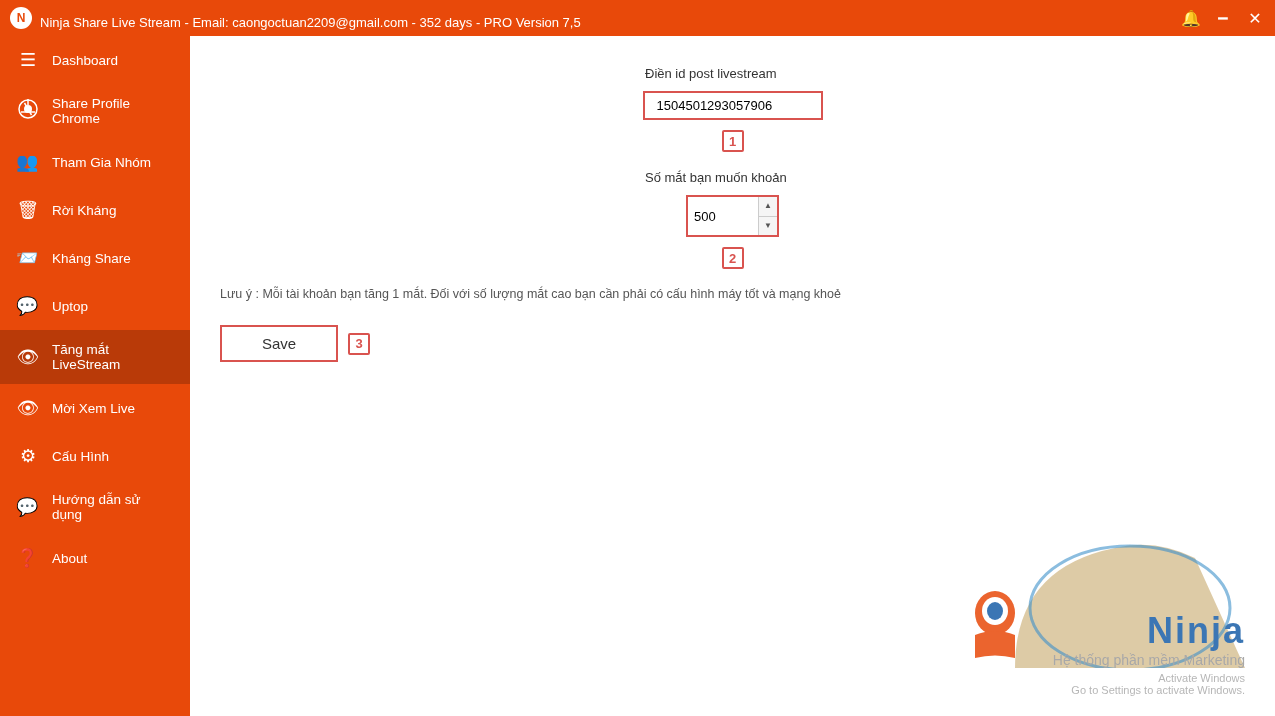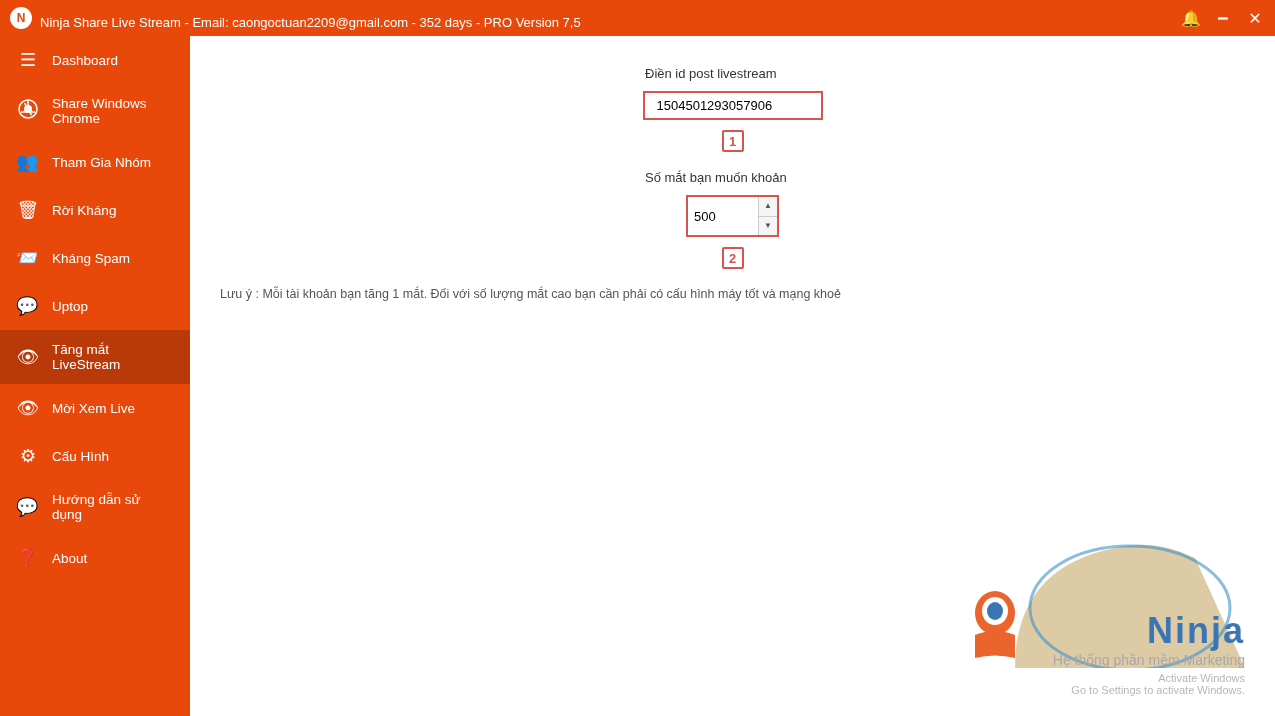--- a/index.html
+++ b/index.html
@@ -188,33 +188,33 @@
     <div class="sidebar-item">
       <span class="s-icon">
         <svg width="20" height="20" viewBox="0 0 20 20" fill="none">
           <circle cx="10" cy="10" r="9" stroke="white" stroke-width="1.5" fill="none"></circle>
           <circle cx="10" cy="10" r="4" fill="white"></circle>
           <line x1="10" y1="6" x2="10" y2="0" stroke="white" stroke-width="1.5"></line>
           <line x1="13.5" y1="16" x2="6.5" y2="4" stroke="white" stroke-width="1.5"></line>
           <line x1="3" y1="13" x2="17" y2="13" stroke="white" stroke-width="1.5"></line>
         </svg>
       </span>
-      <span class="s-label">Share Windows Chrome</span>
+      <span class="s-label">Share Profile Chrome</span>
     </div>
     <div class="sidebar-item">
       <span class="s-icon">👥</span>
       <span class="s-label">Tham Gia Nhóm</span>
     </div>
     <div class="sidebar-item">
       <span class="s-icon">🗑</span>
       <span class="s-label">Rời Kháng</span>
     </div>
     <div class="sidebar-item">
       <span class="s-icon">📨</span>
-      <span class="s-label">Kháng Spam</span>
+      <span class="s-label">Kháng Share</span>
     </div>
     <div class="sidebar-item">
       <span class="s-icon">💬</span>
       <span class="s-label">Uptop</span>
     </div>
     <div class="sidebar-item active">
       <span class="s-icon">👁</span>
       <span class="s-label">Tăng mắt LiveStream</span>
     </div>
     <div class="sidebar-item">
@@ -250,20 +250,24 @@
         <div class="number-arrows">
           <button class="number-arrow">▲</button>
           <button class="number-arrow">▼</button>
         </div>
       </div>
       <span class="step-badge">2</span>
     </div>
 
     <div class="note-text">Lưu ý : Mỗi tài khoản bạn tăng 1 mắt. Đối với số lượng mắt cao bạn cần phải có cấu hình máy tốt và mạng khoẻ</div>
 
+    <div class="save-btn-wrap">
+      <button class="save-btn">Save</button>
+      <span class="step-badge">3</span>
+    </div>
 
     <div class="watermark">
       <div style="position:relative; width:290px; height:140px;">
 
         <svg width="290" height="140" style="position:absolute;left:0;top:0;">
 
           <path d="M 60 140 Q 60 40 160 20 Q 200 10 240 30 L 290 140 Z" fill="#c8a86b" opacity="0.7"></path>
 
           <ellipse cx="175" cy="80" rx="100" ry="62" fill="none" stroke="#1a7dbf" stroke-width="3" opacity="0.6"></ellipse>
         </svg>

